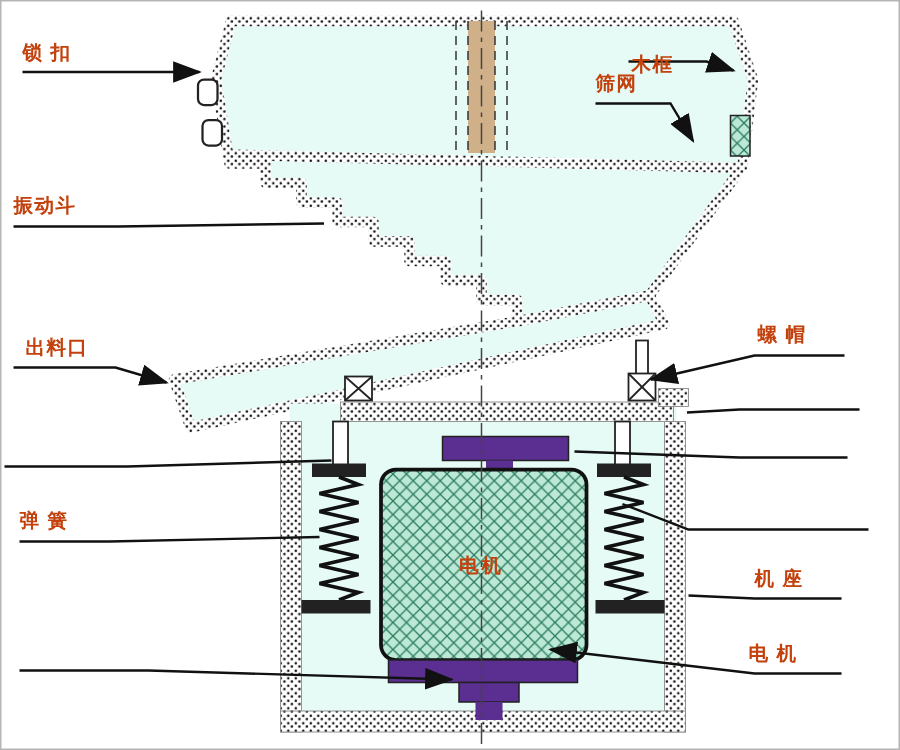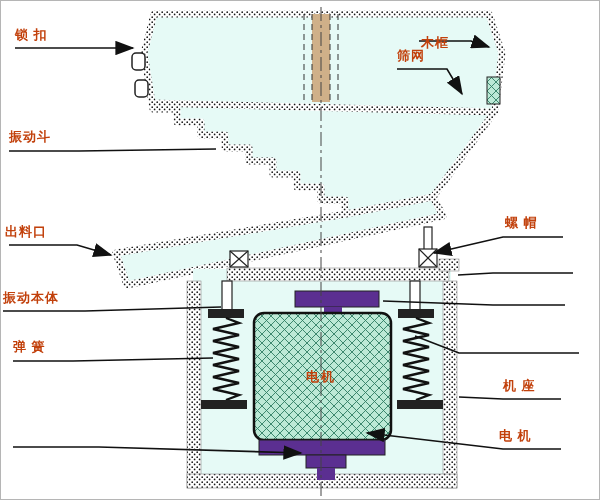--- a/index.html
+++ b/index.html
@@ -118,21 +118,20 @@
       <polyline points="578,352 458,352 414,335"></polyline>
       <polyline points="560,398 502,398 458,396"></polyline>
       <polyline points="560,448 502,448 366,432" marker-end="url(#arr)"></polyline>
     </g>
   </svg>
 
   <div class="lbl" style="left:14px;top:24px">锁 扣</div>
   <div class="lbl" style="left:420px;top:32px">木框</div>
   <div class="lbl" style="left:396px;top:45px">筛网</div>
   <div class="lbl" style="left:8px;top:126px">振动斗</div>
-  <div class="lbl" style="left:4px;top:221px">出料口</div>
-  <div class="lbl" style="left:2px;top:287px">振动本体</div>
+  <div class="lbl" style="left:16px;top:221px">出料口</div>
   <div class="lbl" style="left:12px;top:336px">弹 簧</div>
   <div class="lbl" style="left:504px;top:212px">螺 帽</div>
   <div class="lbl" style="left:502px;top:375px">机 座</div>
   <div class="lbl" style="left:498px;top:425px">电 机</div>
   <div class="lbl center" style="left:296px;top:366px;width:48px;text-align:center">电机</div>
 
 </div>
 
 </body></html>

